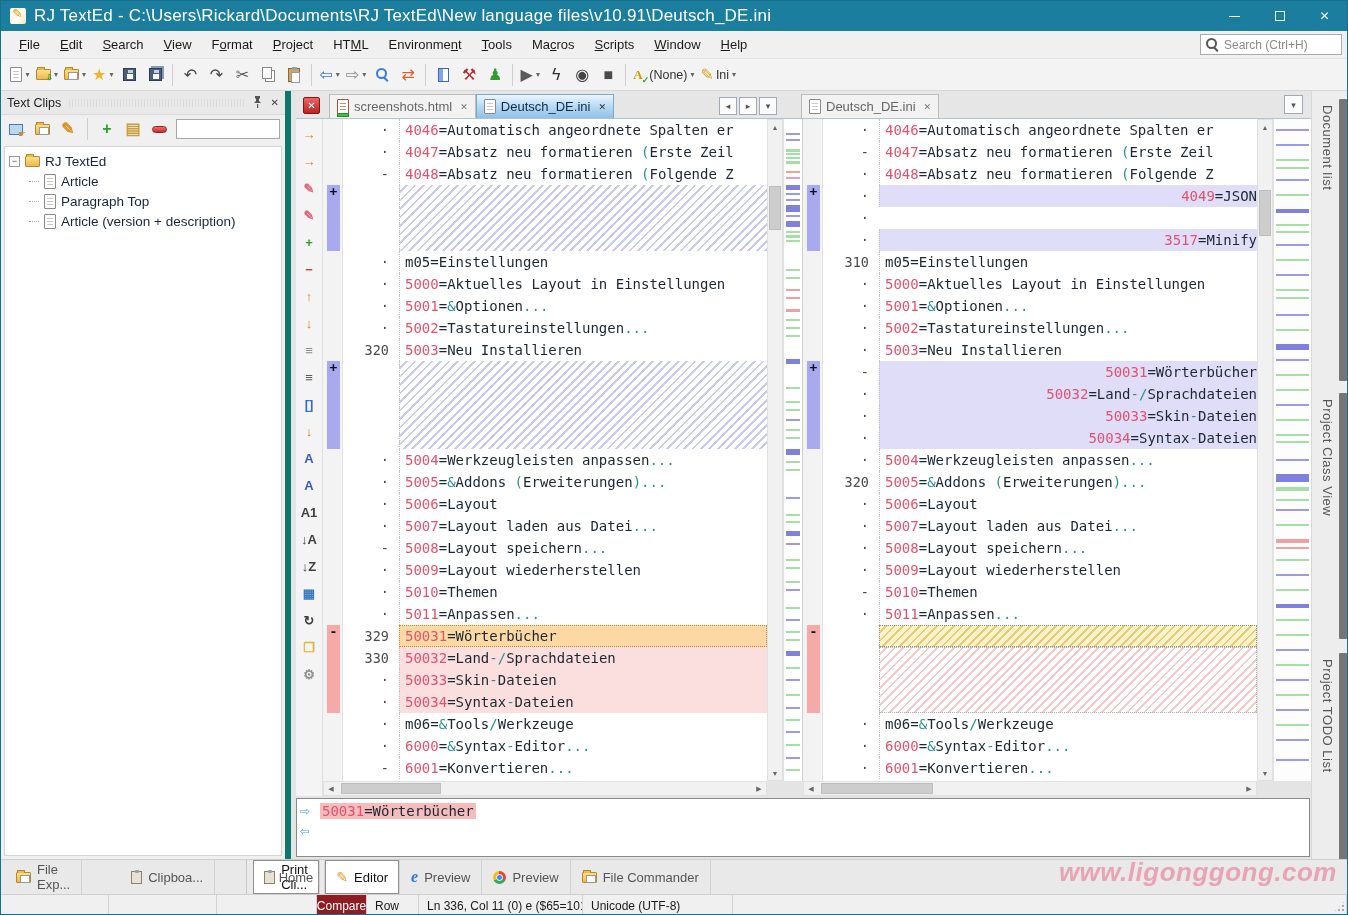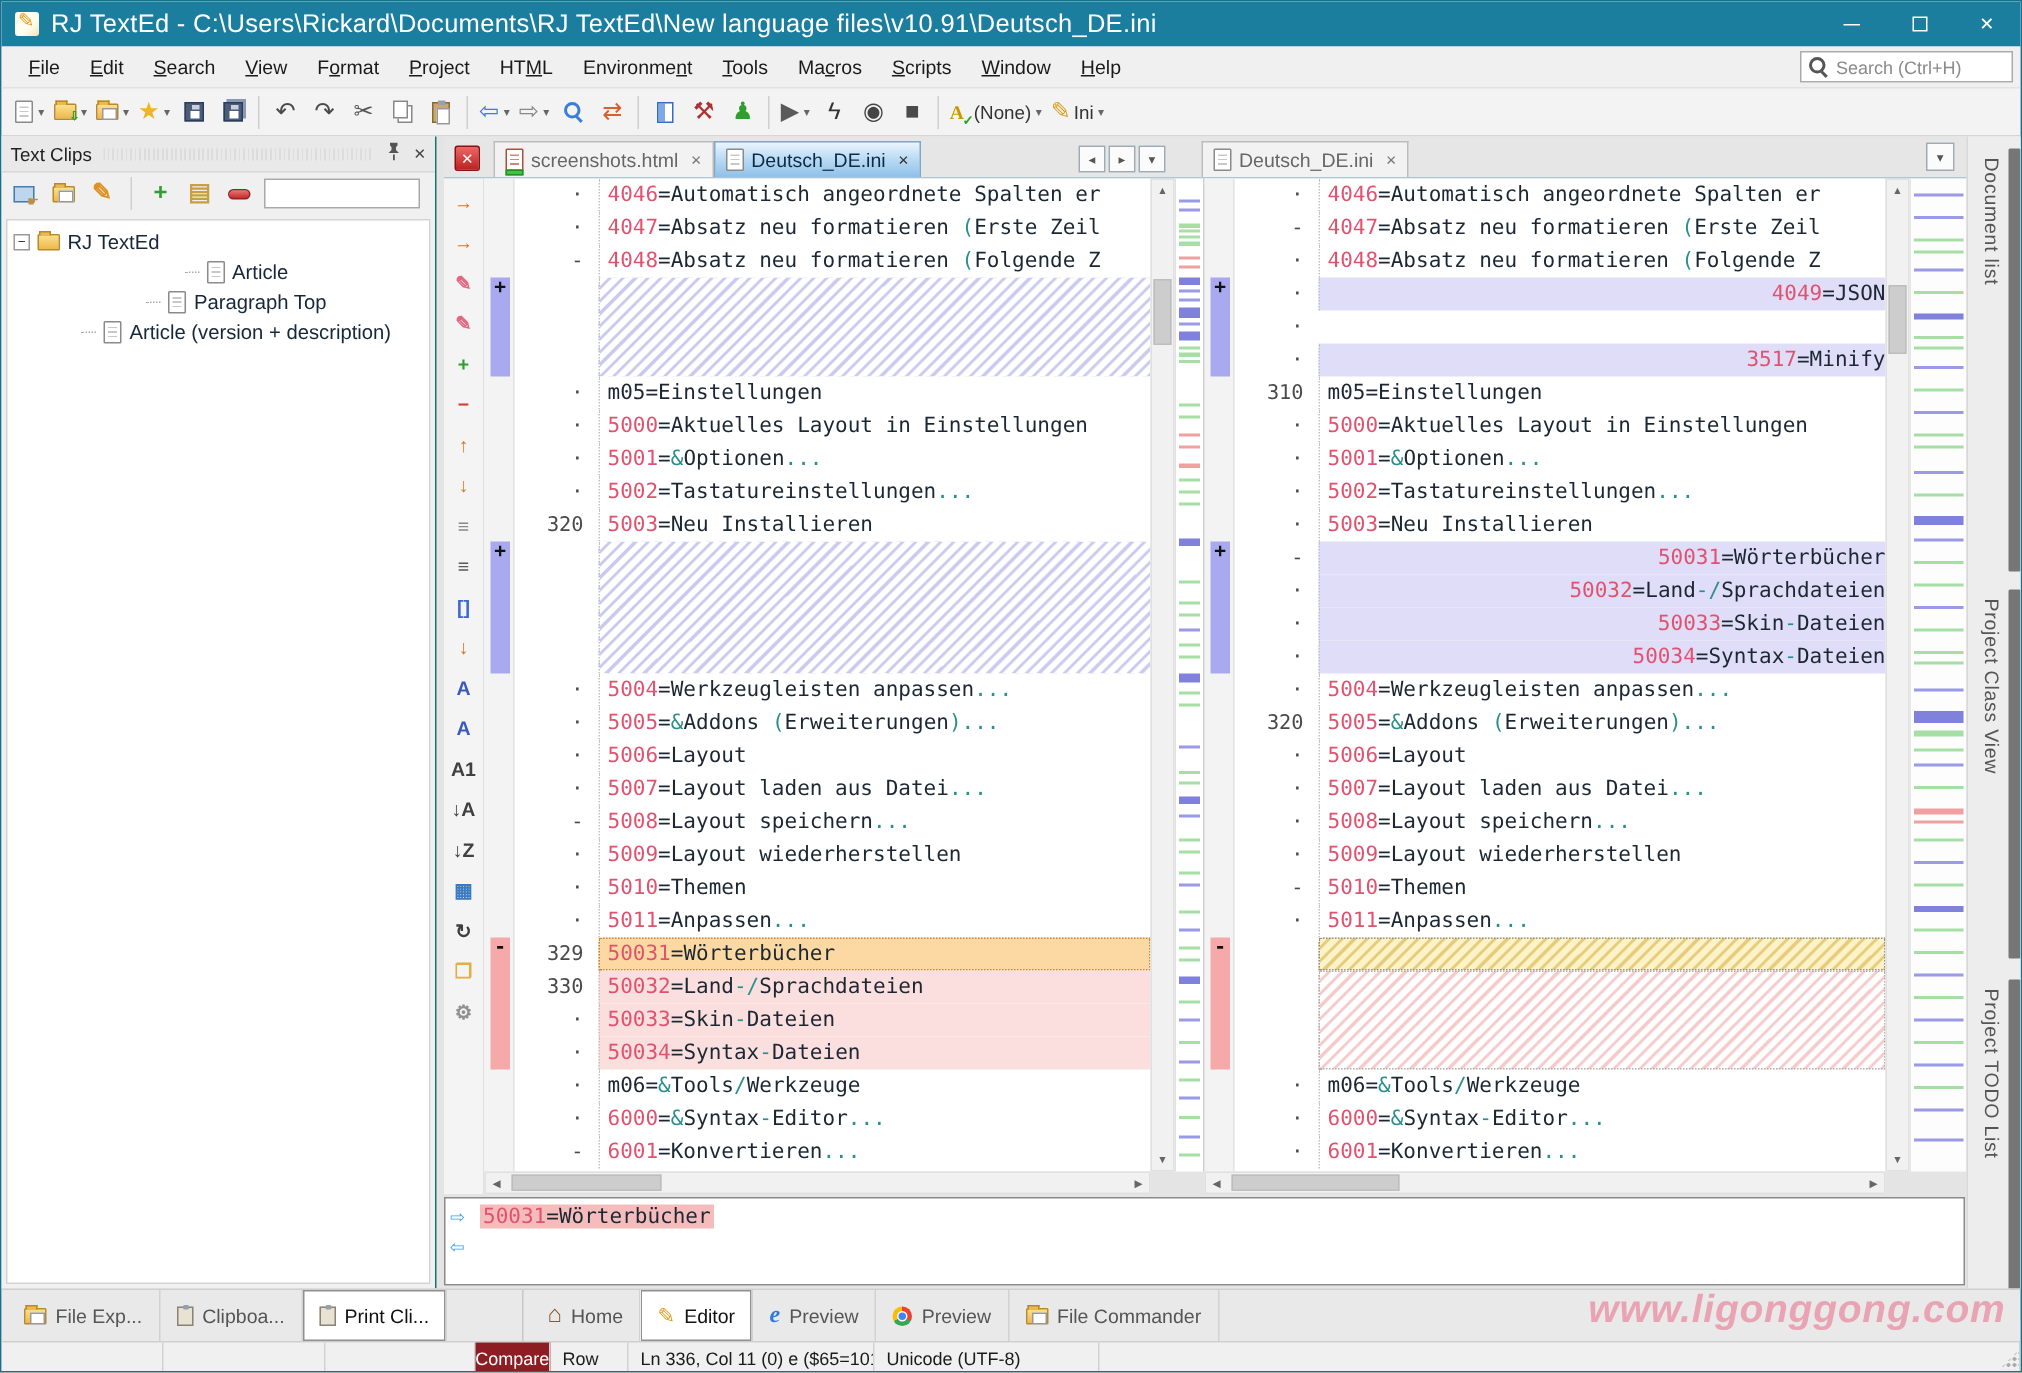--- a/index.html
+++ b/index.html
@@ -62,30 +62,30 @@
 .ic-clipboard::before { content:""; position:absolute; top:-2px; left:3px; width:4px; height:3px; background:#95a0ad; border-radius:1px; }
 .ie-e { color:#2f7bdc; font-family:"Liberation Serif",serif; font-style:italic; font-weight:bold; font-size:16px; line-height:1; }
 .chrome { width:13px; height:13px; border-radius:50%; background:conic-gradient(#ea4335 0 120deg,#34a853 120deg 240deg,#fbbc05 240deg 360deg); }
 .chrome::after { content:""; position:absolute; inset:3px; background:#4285f4; border:1px solid #fff; border-radius:50%; }
 .exp { width:11px; height:11px; border:1px solid #9a9a9a; background:#fff; font-size:9px; line-height:8px; text-align:center; color:#333; flex:none; }
 
 
 .main { position:absolute; top:90px; left:0; width:1348px; height:768px; background:#e4e4e4; }
 
 
-.clips { position:absolute; left:0; top:0; width:290px; height:768px; background:#f0f0f0; border-right:1px solid #0f766e; }
+.clips { position:absolute; left:0; top:0; width:290px; height:768px; background:#f0f0f0; border-right:6px solid #0f766e; }
 .clips-head { height:24px; background:#e9e9e9; border-bottom:1px solid #d8d8d8; display:flex; align-items:center; padding:0 6px; }
 .clips-title { font-size:12.5px; color:#222; }
 .clips-head .sp { flex:1; background:repeating-linear-gradient(90deg,#dcdcdc 0 1px,transparent 1px 3px); height:8px; margin:0 8px; }
 .clips-tools { height:28px; display:flex; align-items:center; gap:4px; padding:0 4px; }
 .cbt { width:22px; height:22px; display:flex; align-items:center; justify-content:center; }
 .clips-input { width:104px; height:20px; border:1px solid #a8a8a8; background:#fff; margin-left:2px; font-size:12px; padding:0 3px; }
 .clips-tree { position:absolute; left:3px; right:3px; top:55px; bottom:3px; background:#fff; border:1px solid #d4d4d4; padding:4px 0 0 4px; }
 .trow { display:flex; align-items:center; gap:5px; height:20px; font-size:13.5px; color:#17273a; }
-.trow.child { padding-left:20px;justify-content:center; }
+.trow.child { padding-left:20px; }
 .conn { width:10px; border-top:1px dotted #aaa; flex:none; }
 
 
 .tabbarL { position:absolute; left:295px; top:0; width:505px; height:28px; background:#e6e6e6; border-bottom:1px solid #adc6d4; display:flex; align-items:flex-end; }
 .tabbarR { position:absolute; left:800px; top:0; width:510px; height:28px; background:#e6e6e6; border-bottom:1px solid #adc6d4; display:flex; align-items:flex-end; }
 .tab { display:flex; align-items:center; gap:5px; padding:0 7px; height:24px; background:#f2f2f2; border:1px solid #bcbcbc; border-bottom:none; font-size:13px; color:#666; position:relative; }
 .tab .x { font-size:9px; color:#777; margin-left:3px; }
 .tab.active { background:linear-gradient(#ebf5fe,#bcdcf4 45%,#8fc0e8); color:#0d2b47; border-color:#7da9c9; }
 .tab.active .x { color:#333; }
 .modchip { position:absolute; left:7px; bottom:1px; width:12px; height:4px; background:#3ec43e; border:1px solid #2a8a2a; }
@@ -142,21 +142,21 @@
 .vtab .lbl { position:absolute; left:8px; top:8px; writing-mode:vertical-rl; font-size:13px; color:#555; letter-spacing:0.5px; }
 
 
 .detail { position:absolute; left:295px; top:707px; width:1014px; height:59px; background:#fff; border:1px solid #8a8a8a; padding-top:2px; }
 .drow { height:20px; display:flex; align-items:center; padding-left:3px; font-family:"DejaVu Sans Mono",monospace; font-size:14px; }
 .darr { color:#3fa0e0; font-size:16px; width:20px; flex:none; line-height:1; }
 .dtext.hl { background:#f6bcbc; padding:0 2px; }
 
 
 .bottomtabs { position:absolute; top:858px; left:0; right:0; height:35px; background:#e9e9e9; border-top:1px solid #cfcfcf; display:flex; }
-.bt-left { width:348px; display:flex; border-right:1px solid #c8c8c8; padding-left:4px; }
+.bt-left { width:246px; display:flex; border-right:1px solid #c8c8c8; padding-left:4px;gap:38px; }
 .bt-center { display:flex; padding-left:5px; }
 .btab { display:flex; align-items:center; gap:6px; padding:0 11px; font-size:13px; color:#555; border-right:1px solid #d2d2d2; }
 .btab.active { background:#fff; box-shadow:inset 0 0 0 1px #909090; color:#111; }
 .home-i { font-size:16px; color:#8a5a28; line-height:1; }
 .pencil { font-size:14px; color:#e09a20; line-height:1; }
 
 
 .statusbar { position:absolute; top:893px; left:0; right:0; height:22px; background:#f0f0f0; border-top:1px solid #cfcfcf; display:flex; font-size:12px; color:#1a1a1a; }
 .sseg { display:flex; align-items:center; padding:0 8px; border-right:1px solid #d2d2d2; overflow:hidden; white-space:nowrap; }
 .sseg.badge { background:#8e1d23; color:#fff; justify-content:center; }

